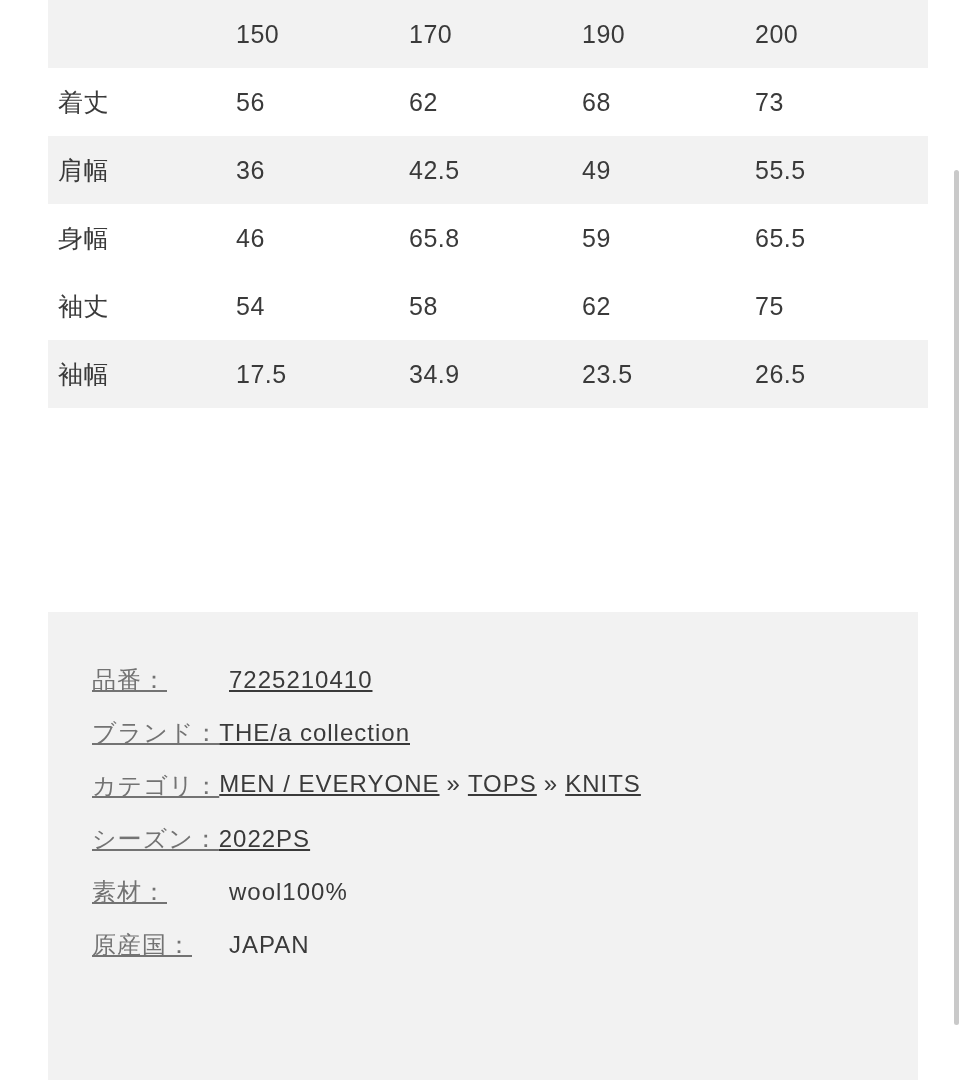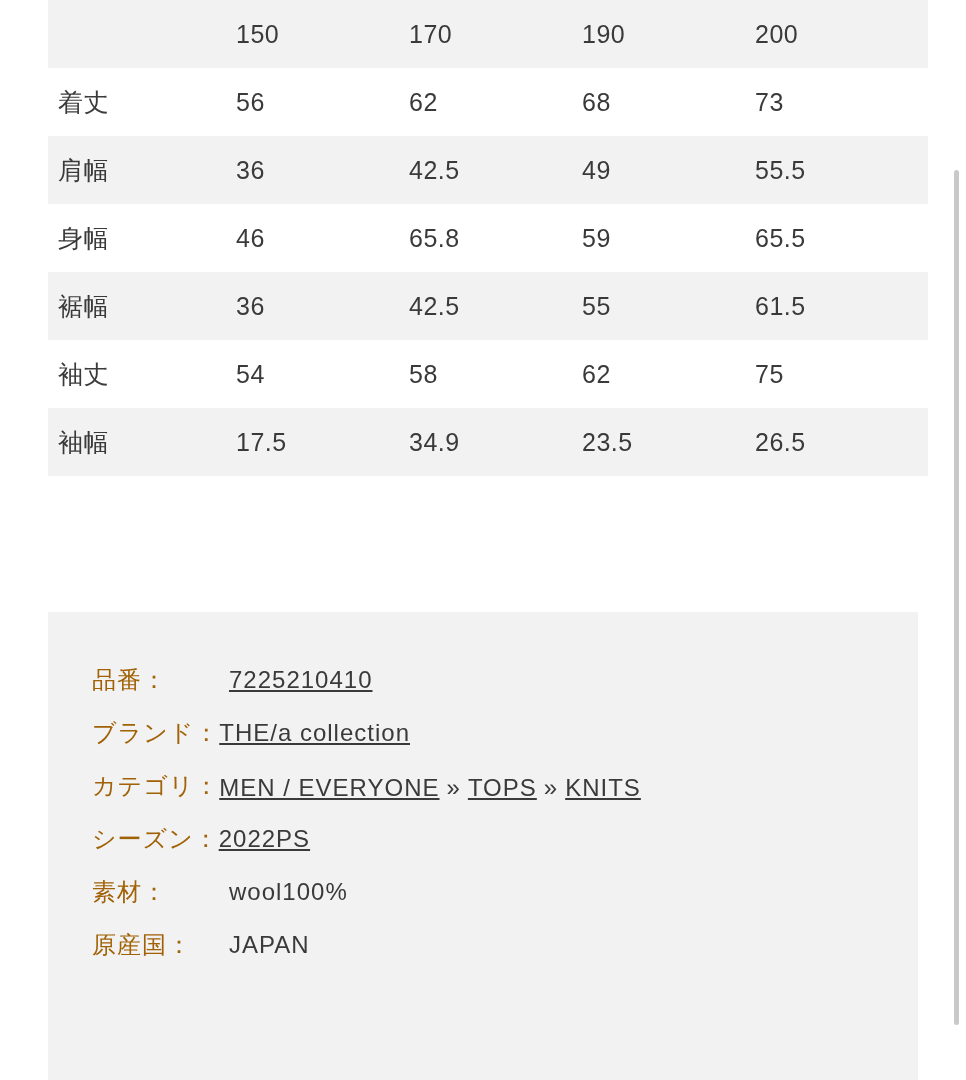--- a/index.html
+++ b/index.html
@@ -60,37 +60,38 @@
     padding: 52px 0 0 44px;
   }
   .detail-row {
     display: flex;
     align-items: baseline;
     margin-bottom: 21px;
     font-size: 24px;
     letter-spacing: 1px;
   }
   .detail-key {
-    color: #a16207;
+    color: #737373;
     white-space: nowrap;
+    text-decoration: underline;
   }
   .detail-val {
     color: #3a3a3a;
     white-space: nowrap;
   }
   .detail-val.link {
     text-decoration: underline;
     cursor: pointer;
   }
   .d-key-w-1 { width: 137px; }
   .sep {
     padding: 0 7px;
     color: #3a3a3a;
   }
-  .cat-line { display: flex; align-items: flex-end; }
+  .cat-line { display: flex; align-items: flex-start; }
 
   
   .scrollbar-track {
     position: absolute;
     right: 3px;
     top: 0;
     width: 8px;
     height: 1080px;
     background: transparent;
   }
@@ -136,27 +137,20 @@
       </tr>
 
       <tr>
         <td class="col-label lbl-cell">身幅</td>
         <td class="col-v v-cell">46</td>
         <td class="col-v v-cell">65.8</td>
         <td class="col-v v-cell">59</td>
         <td class="col-v v-cell">65.5</td>
       </tr>
 
-      <tr class="shaded">
-        <td class="col-label lbl-cell">裾幅</td>
-        <td class="col-v v-cell">36</td>
-        <td class="col-v v-cell">42.5</td>
-        <td class="col-v v-cell">55</td>
-        <td class="col-v v-cell">61.5</td>
-      </tr>
 
       <tr>
         <td class="col-label lbl-cell">袖丈</td>
         <td class="col-v v-cell">54</td>
         <td class="col-v v-cell">58</td>
         <td class="col-v v-cell">62</td>
         <td class="col-v v-cell">75</td>
       </tr>
 
       <tr class="shaded">

